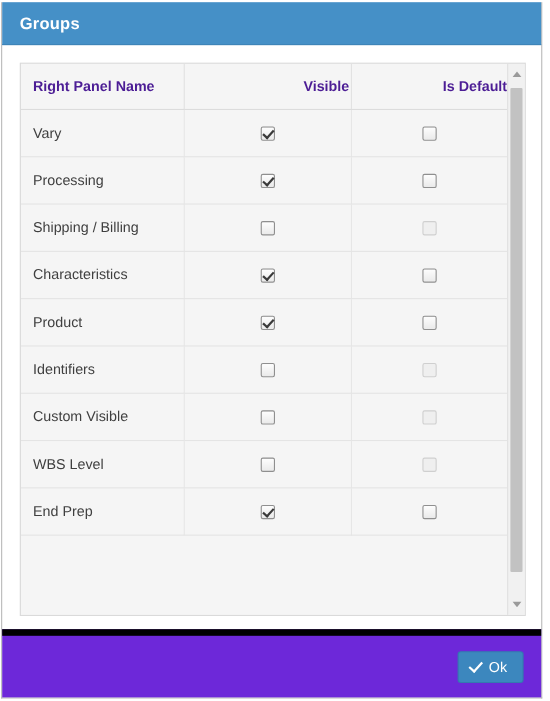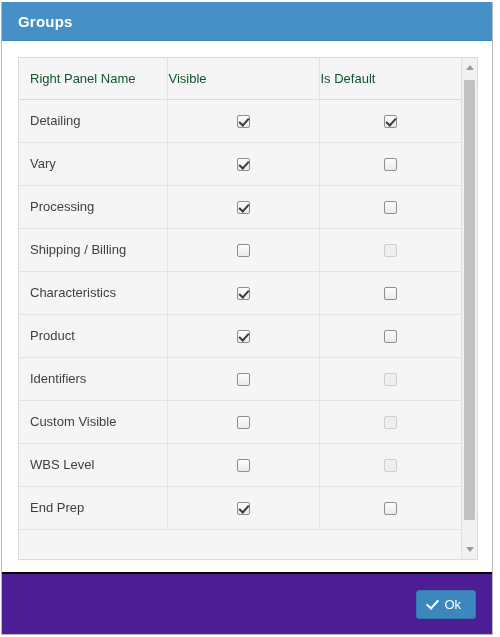--- a/index.html
+++ b/index.html
@@ -82,32 +82,32 @@
     table-layout: fixed;
     background: #f5f5f5;
   }
   table.grid col.c-name  { width: 148px; }
   table.grid col.c-vis   { width: 152px; }
   table.grid col.c-def   { width: 143px; }
 
   table.grid th {
     height: 41px;
     font-size: 13px;
-    font-weight: normal;
-    color: #14532d;
+    font-weight: bold;
+    color: #4c1d95;
     background: #f5f5f5;
     border-bottom: 1px solid #dcdcdc;
     border-right: 1px solid #e2e2e2;
     box-sizing: border-box;
   }
   table.grid th.c-name-h {
     text-align: left;
     padding-left: 11px;
   }
-  table.grid th.center { text-align: left; }
+  table.grid th.center { text-align: right; }
   table.grid th:last-child { border-right: none; }
 
   table.grid td {
     height: 43px;
     border-bottom: 1px solid #e4e4e4;
     border-right: 1px solid #e6e6e6;
     background: #f5f5f5;
     box-sizing: border-box;
     font-size: 13px;
     color: #3f3f3f;
@@ -186,27 +186,27 @@
     width: 11px;
     height: 440px;
     background: #c2c2c2;
     border-radius: 1px;
   }
 
   
   .modal-footer {
     height: 62px;
     min-height: 62px;
-    border-top: 2px solid #000000;
+    border-top: 6px solid #000000;
     display: flex;
     align-items: center;
     justify-content: flex-end;
     padding: 0 16px;
     box-sizing: border-box;
-    background: #4c1d95;
+    background: #6d28d9;
   }
   .btn-ok {
     background: #3c87be;
     border: 1px solid #337ab0;
     color: #ffffff;
     font-size: 13px;
     font-family: "Liberation Sans", sans-serif;
     border-radius: 3px;
     padding: 7px 14px 7px 12px;
     display: inline-flex;
@@ -250,25 +250,20 @@
           </colgroup>
           <thead>
             <tr>
               <th class="c-name-h">Right Panel Name</th>
               <th class="center">Visible</th>
               <th class="center">Is Default</th>
             </tr>
           </thead>
           <tbody>
               <tr>
-                <td class="name">Detailing</td>
-                <td class="cb"><span class="chk checked"></span></td>
-                <td class="cb"><span class="chk checked"></span></td>
-              </tr>
-              <tr>
                 <td class="name">Vary</td>
                 <td class="cb"><span class="chk checked"></span></td>
                 <td class="cb"><span class="chk"></span></td>
               </tr>
               <tr>
                 <td class="name">Processing</td>
                 <td class="cb"><span class="chk checked"></span></td>
                 <td class="cb"><span class="chk"></span></td>
               </tr>
               <tr>

